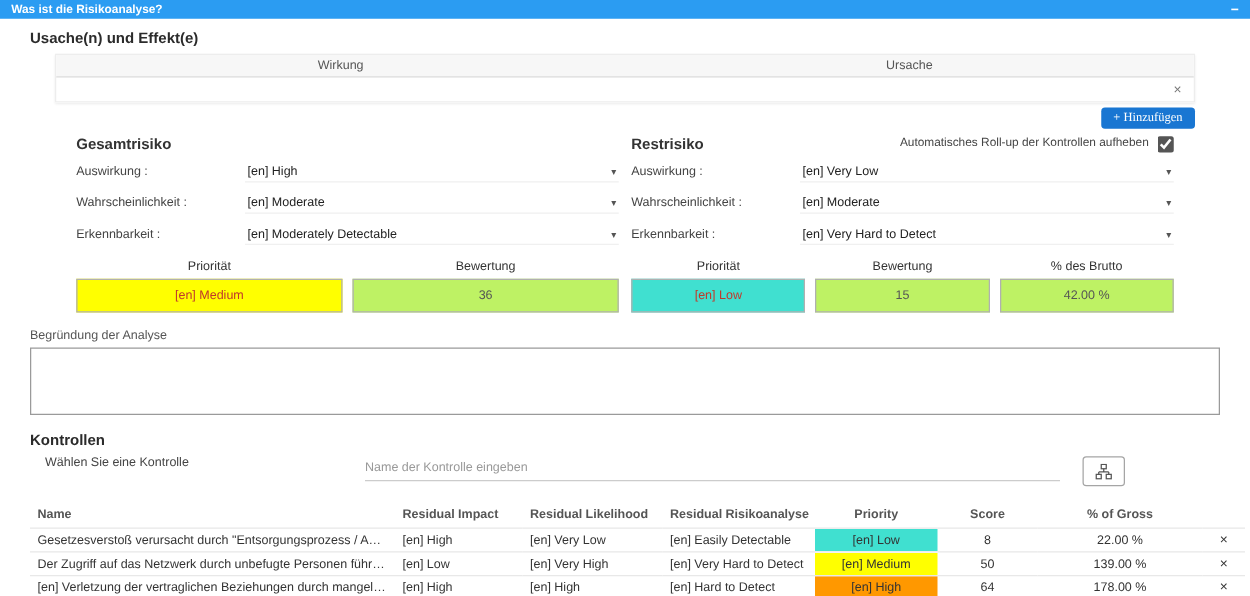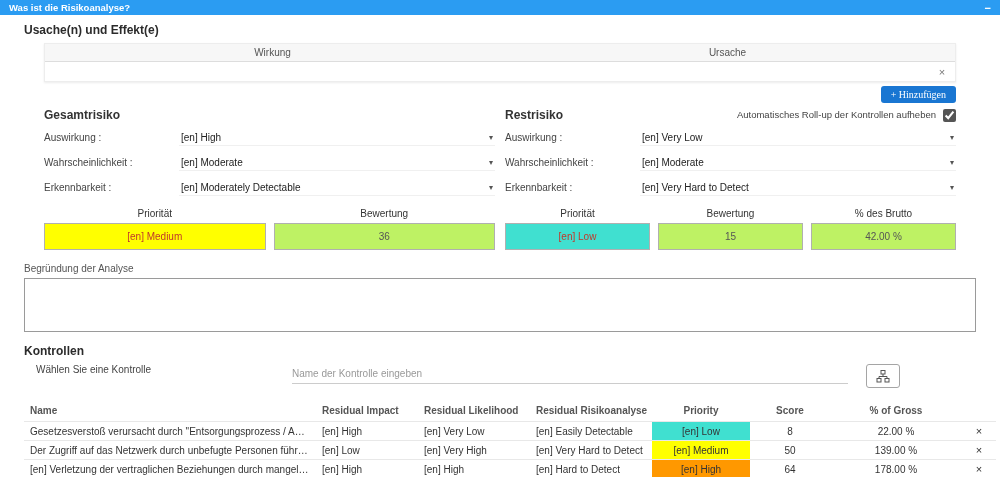--- a/index.html
+++ b/index.html
@@ -18,21 +18,21 @@
   .ce-head { display:grid; grid-template-columns:1fr 1fr; background:#f7f7f7; border-bottom:1px solid #ddd; }
   .ce-head div { text-align:center; padding:3px 0; color:#555; }
   .ce-row { display:flex; align-items:center; height:19px; }
   .ce-cell { flex:1; height:100%; }
   .ce-remove { width:26px; text-align:center; color:#777; cursor:pointer; font-size:11px; }
 
   .add-row { margin:4px 20px 2px; text-align:right; }
   .add-btn { background:var(--button_blue,#1976d2); color:#fff; border:none; border-radius:3px;
     font-size:10px; padding:3px 10px; font-family:Liberation Serif, serif; cursor:pointer; }
 
-  .panels { margin:0 20px; display:flex; gap:10px; }
+  .panels { margin:0 37px; display:flex; gap:10px; }
   .panel { flex:1; }
   .panel-head { display:flex; justify-content:space-between; align-items:center; height:20px; }
   .panel-title { font-size:12px; font-weight:bold; }
   .rollup { display:flex; align-items:flex-start; gap:7px; color:#444; font-size:9.5px; }
   .rollup input { width:13px; height:13px; accent-color:#555; }
 
   .field-row { display:flex; align-items:center; height:25px; color:#444; }
   .field-label { width:135px; }
   .select { flex:1; display:flex; justify-content:space-between; align-items:center;
     border-bottom:1px solid #f0f0f0; padding:2px 2px; color:#222; cursor:pointer; }

